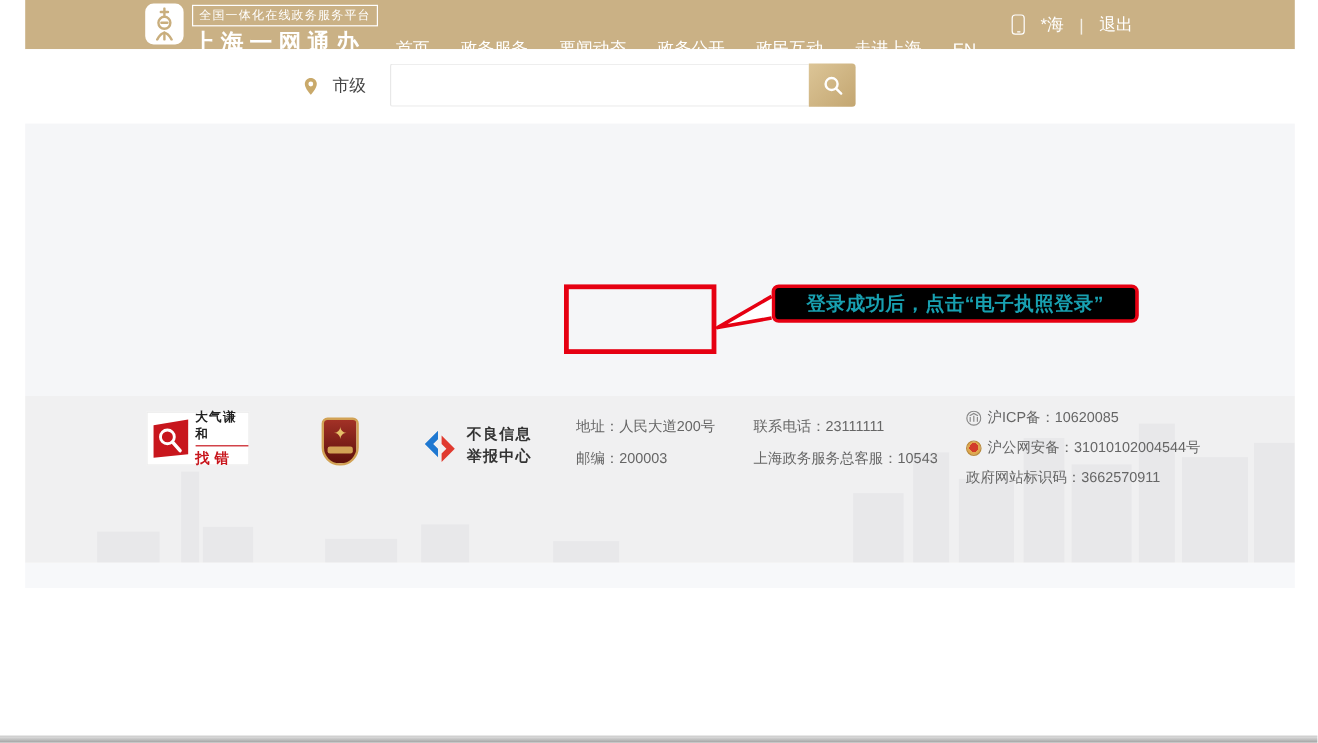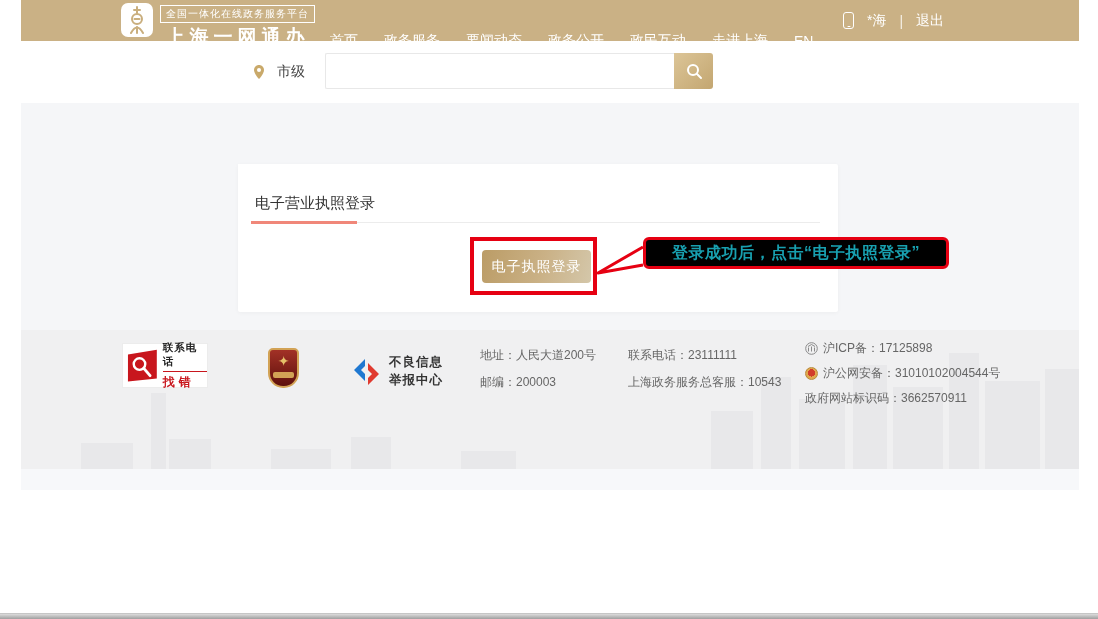--- a/index.html
+++ b/index.html
@@ -2,21 +2,21 @@
 <html><head>
 <meta charset="utf-8">
 <style>
   * { margin:0; padding:0; box-sizing:border-box; }
   html,body { width:1098px; height:619px; background:#ffffff; overflow:hidden;
     font-family:"Liberation Sans","DejaVu Sans",sans-serif; }
   .page { position:relative; width:1098px; height:619px; }
   .frame { position:absolute; left:21px; top:0; width:1058px; height:613px; }
 
   
-  .topbar { position:absolute; left:0; top:0; width:1058px; height:41px; background:#cab185;text-align:center; }
+  .topbar { position:absolute; left:0; top:0; width:1058px; height:41px; background:#cab185; }
   .logo-group { position:absolute; left:100px; top:3px; height:36px; display:flex; align-items:flex-start; cursor:pointer; }
   .logo-icon { width:32px; height:34px; background:#ffffff; border-radius:7px; display:flex; align-items:center; justify-content:center; }
   .logo-text { margin-left:7px; }
   .platform-label { display:inline-block; border:1px solid #ffffff; color:#ffffff; font-size:10px; padding:1px 5px; letter-spacing:1px; }
   .site-title { color:#ffffff; font-size:19px; letter-spacing:5px; margin-top:1px; font-weight:bold; }
 
   .main-nav { position:absolute; left:309px; top:0; height:41px; display:flex; gap:26px; align-items:stretch;margin-top:20px; }
   .nav-item { position:relative; display:flex; align-items:center; color:#ffffff; font-size:14px; cursor:pointer; white-space:nowrap; }
   .nav-item.active::after { content:""; position:absolute; left:-2px; right:-2px; bottom:0; height:5px; background:#ffffff; }
 
@@ -148,25 +148,20 @@
       <button class="search-btn">
         <svg width="18" height="18" viewBox="0 0 18 18">
           <circle cx="8" cy="8" r="5" stroke="#ffffff" stroke-width="2" fill="none"></circle>
           <path d="M12 12 L16 16" stroke="#ffffff" stroke-width="2" stroke-linecap="round"></path>
         </svg>
       </button>
     </div>
 
     <div class="main-area">
 
-      <div class="card">
-        <div class="card-heading">电子营业执照登录</div>
-        <div class="heading-rule"></div>
-        <button class="license-login-btn">电子执照登录</button>
-      </div>
 
       <div class="anno-rect"></div>
 
       <div class="callout">
         <span class="callout-text">登录成功后，点击“电子执照登录”</span>
       </div>
       <svg class="callout-tail" viewBox="0 0 62 36">
         <path d="M56 4 L11 30 L56 22" fill="#ffffff" stroke="#e60012" stroke-width="3" stroke-linejoin="round"></path>
       </svg>
     </div>
@@ -189,21 +184,21 @@
         <span style="left:1024px;width:34px;height:100px;"></span>
       </div>
 
       <div class="badge-find-error">
         <svg width="32" height="34" viewBox="0 0 32 34">
           <polygon points="1,5 31,0 31,30 1,33" fill="#c8161d"></polygon>
           <circle cx="13" cy="15" r="6" stroke="#ffffff" stroke-width="2.5" fill="none"></circle>
           <path d="M17.5 19.5 L24 27" stroke="#ffffff" stroke-width="3" stroke-linecap="round"></path>
         </svg>
         <div class="fe-text">
-          <span class="fe-line1">联系电话</span>
+          <span class="fe-line1">大气谦和</span>
           <span class="fe-line2">找错</span>
         </div>
       </div>
 
       <div class="badge-shield">
         <span class="shield-emblem">✦</span>
         <span class="shield-band"></span>
       </div>
 
       <div class="badge-report">
@@ -226,21 +221,21 @@
         <div class="footer-row r1">联系电话：23111111</div>
         <div class="footer-row r2">上海政务服务总客服：10543</div>
       </div>
 
       <div class="footer-col col-icp">
         <div class="footer-row i1 link-row">
           <svg class="icp-icon" viewBox="0 0 13 13">
             <circle cx="6.5" cy="6.5" r="5.8" fill="none" stroke="#8a8a8a" stroke-width="1"></circle>
             <path d="M3.5 9.5 v-4 M6.5 9.5 v-5 M9.5 9.5 v-4 M3 4.5 L6.5 2.5 L10 4.5" stroke="#8a8a8a" stroke-width="1" fill="none"></path>
           </svg>
-          <span>沪ICP备：17125898</span>
+          <span>沪ICP备：10620085</span>
         </div>
         <div class="footer-row i2 link-row">
           <span class="police-icon"></span>
           <span>沪公网安备：31010102004544号</span>
         </div>
         <div class="footer-row i3">
           <span>政府网站标识码：3662570911</span>
         </div>
       </div>
     </div>

